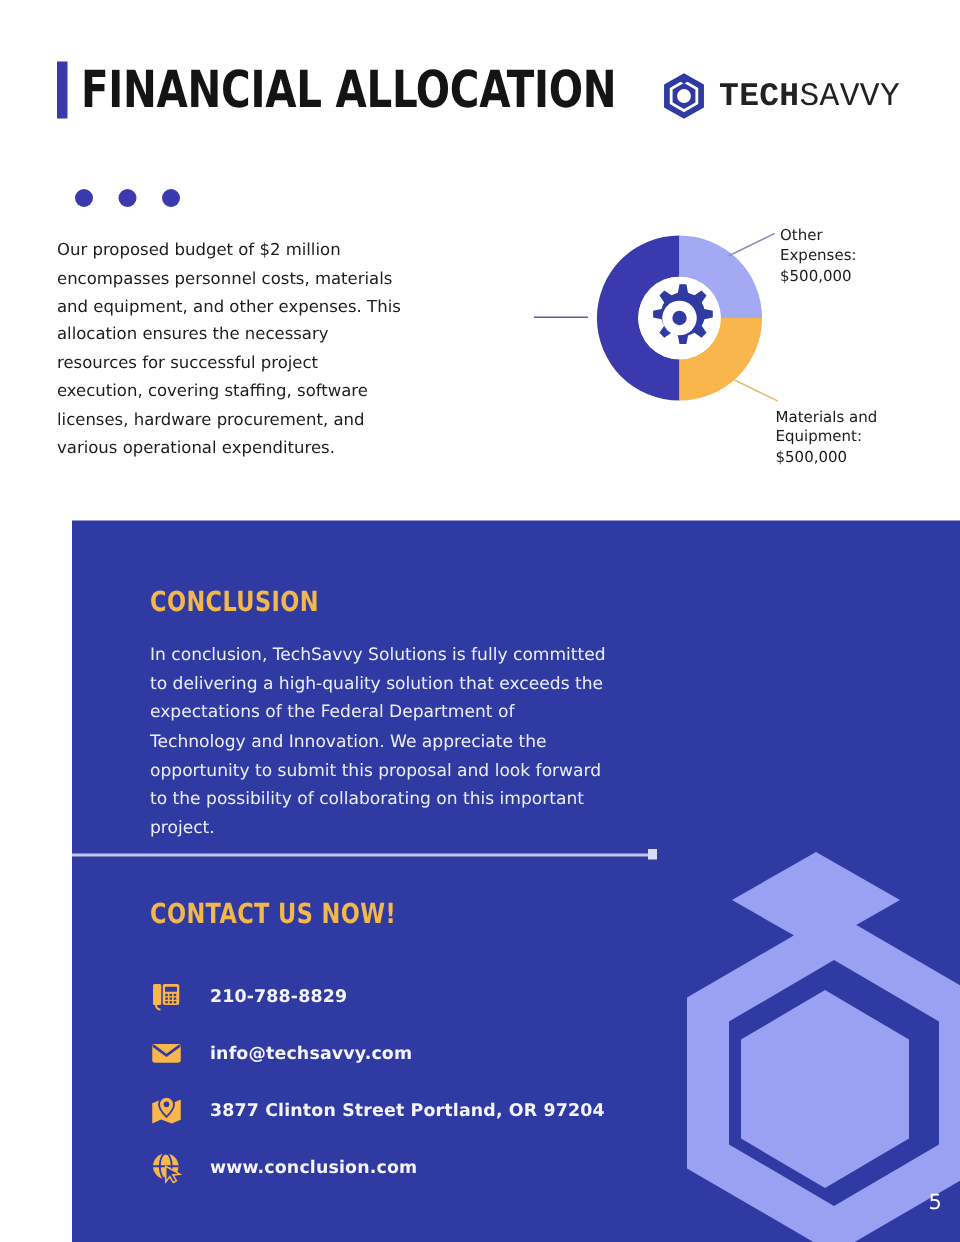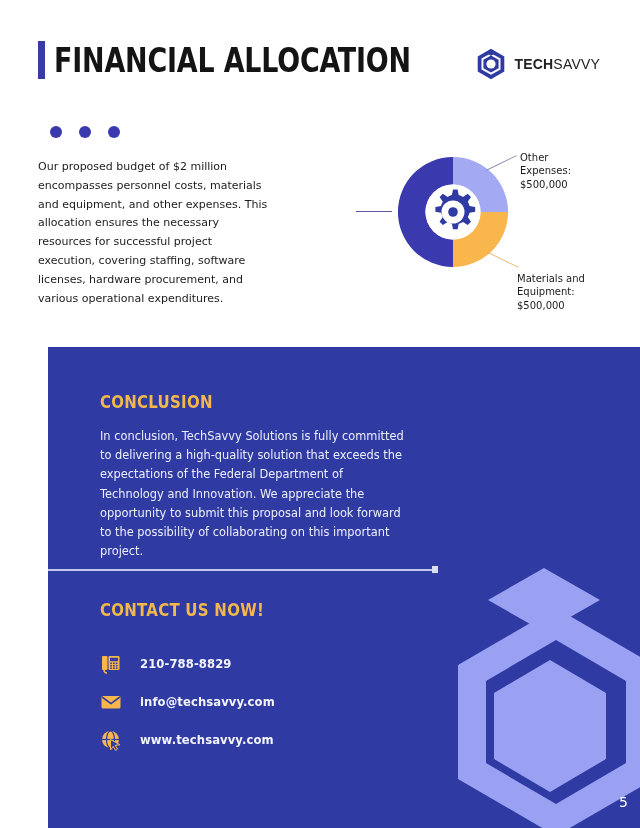--- a/index.html
+++ b/index.html
@@ -31,22 +31,22 @@
     color:#141414; line-height:1; white-space:nowrap;
     transform:scaleX(0.88); transform-origin:left center;
   }
 
   .logo {
     position:absolute; right:40px; top:48px;
     display:flex; align-items:center; gap:8px;
   }
   .logo-mark { width:30px; height:32px; flex:none; display:block; }
   .logo-text {
-    font-family:Liberation Sans, sans-serif;
-    font-size:14px; letter-spacing:0.2px; color:#222; white-space:nowrap;
+    font-family:Liberation Mono, monospace;
+    font-size:22px; letter-spacing:0.2px; color:#222; white-space:nowrap;
   }
   .logo-text .b { font-weight:bold; }
   .logo-text .n { font-weight:normal; }
 
   
   .dots { position:absolute; left:50px; top:126px; display:flex; gap:17px; }
   .dot { width:12px; height:12px; border-radius:50%; background:#3A3AAE; }
 
   
   .intro {
@@ -234,31 +234,39 @@
       </div>
 
       <div class="contact-row">
         <svg class="c-icon" viewBox="0 0 22 22">
           <rect x="1.5" y="5" width="19" height="12.5" rx="1.6" fill="#F8B64C"></rect>
           <path d="M2.6 6.4 L11 12.6 L19.4 6.4" stroke="#2F3AA3" stroke-width="1.7" fill="none" stroke-linecap="round" stroke-linejoin="round"></path>
         </svg>
         <span class="c-text">info@techsavvy.com</span>
       </div>
 
+      <div class="contact-row">
+        <svg class="c-icon" viewBox="0 0 22 22">
+          <path d="M1.5 6.5 L7.5 4 L14.5 6.6 L20.5 4 L20.5 17.5 L14.5 20 L7.5 17.4 L1.5 20 Z" fill="#F8B64C"></path>
+          <path d="M11 2.2 a5 5 0 0 1 5 5 c0 3.6 -5 8.4 -5 8.4 s-5 -4.8 -5 -8.4 a5 5 0 0 1 5 -5 Z" fill="#F8B64C" stroke="#2F3AA3" stroke-width="1.2"></path>
+          <circle cx="11" cy="7.2" r="1.9" fill="#2F3AA3"></circle>
+        </svg>
+        <span class="c-text">3877 Clinton Street Portland, OR 97204</span>
+      </div>
 
       <div class="contact-row">
         <svg class="c-icon" viewBox="0 0 22 22">
           <circle cx="10.5" cy="10.5" r="8.5" fill="#F8B64C"></circle>
           <g stroke="#2F3AA3" stroke-width="1.2" fill="none">
             <ellipse cx="10.5" cy="10.5" rx="4" ry="8.5"></ellipse>
             <line x1="2" y1="10.5" x2="19" y2="10.5"></line>
           </g>
           <path d="M10.5 10.5 L10.5 21 L13.2 17.4 L15.6 21.4 L17.6 20.1 L15.2 16.3 L20 15.8 Z" fill="#2F3AA3" stroke="#F8B64C" stroke-width="1"></path>
         </svg>
-        <span class="c-text">www.techsavvy.com</span>
+        <span class="c-text">www.conclusion.com</span>
       </div>
 
     </div>
 
     <div class="page-num">5</div>
   </div>
 
 </div>
 
 </body></html>

